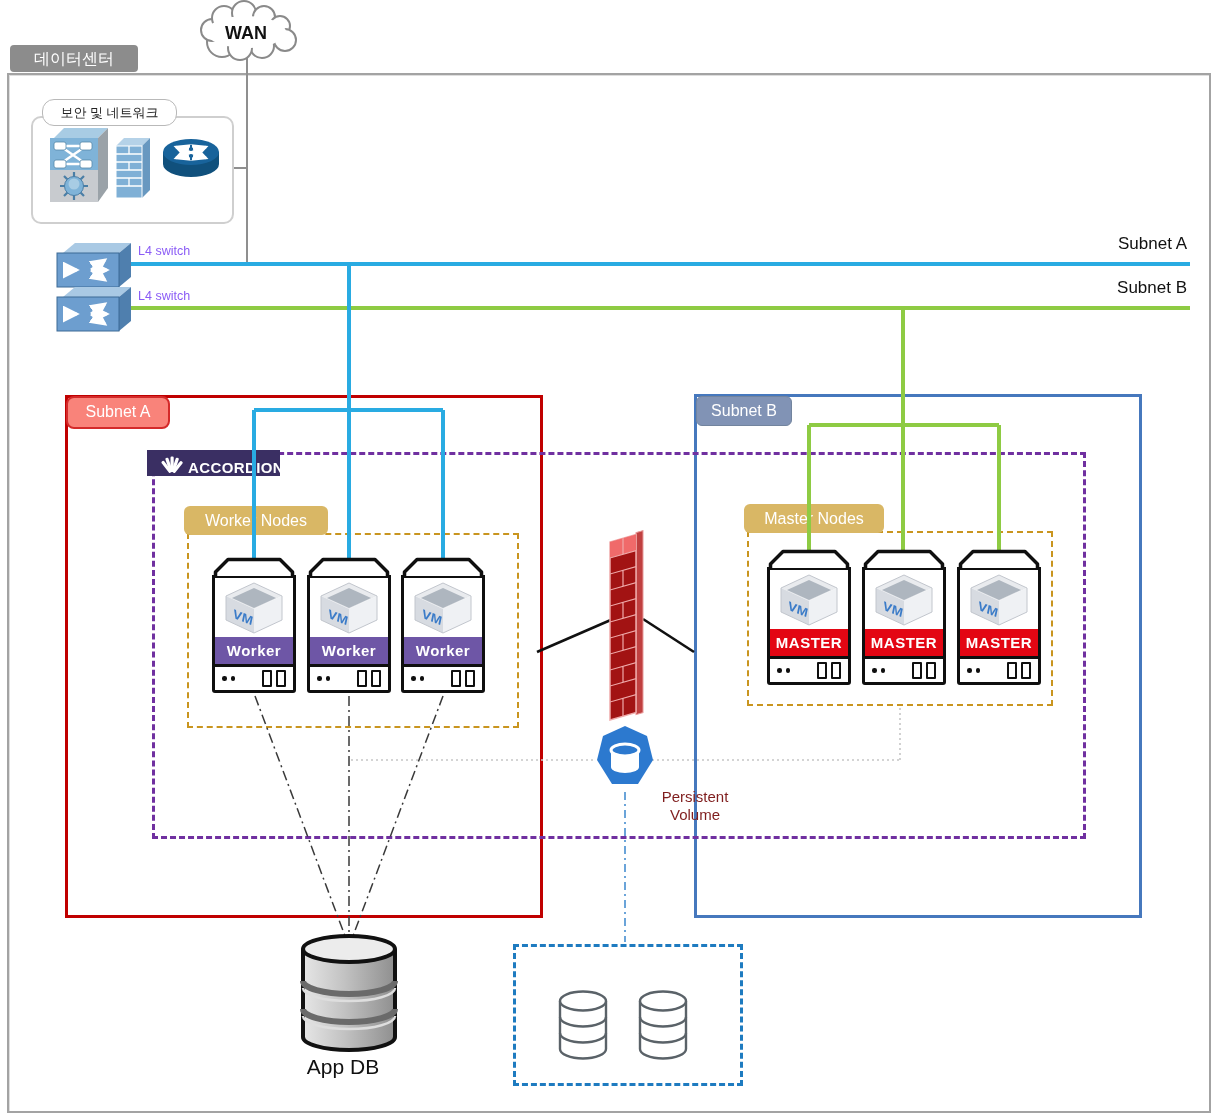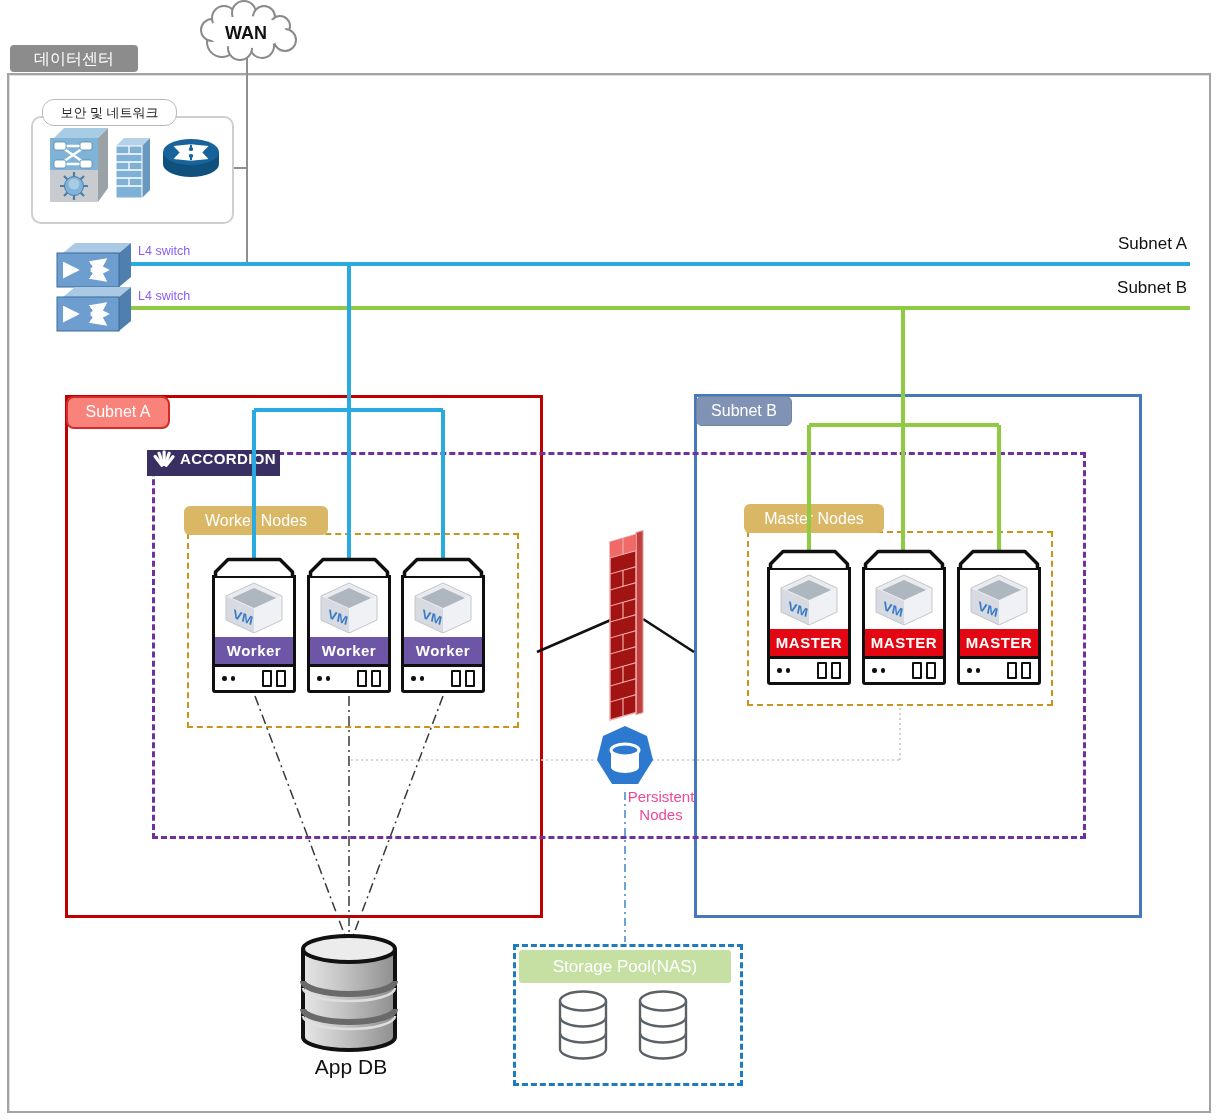--- a/index.html
+++ b/index.html
@@ -14,21 +14,21 @@
   
   #subnet-a-box{left:65px;top:395px;width:472px;height:517px;border:3px solid #c00000;z-index:1;}
   #subnet-a-tag{left:66px;top:396px;width:100px;height:29px;background:#f9837a;border:2.5px solid #d42a2a;
                 border-radius:8px;color:#fff;font-size:16px;line-height:28px;text-align:center;z-index:3;}
   #subnet-b-box{left:694px;top:394px;width:442px;height:518px;border:3px solid #4678bd;z-index:1;}
   #subnet-b-tag{left:696px;top:396px;width:94px;height:28px;background:#8193b5;border:1px solid #72849e;
                 border-radius:6px;color:#fff;font-size:16px;line-height:28px;text-align:center;z-index:3;}
   
   #platform-box{left:152px;top:452px;width:928px;height:381px;border:3px dashed #7030a0;z-index:1;}
   #accordion-logo{left:147px;top:450px;width:133px;height:26px;background:#3a2f63;z-index:3;
-                  display:flex;align-items:flex-start;gap:4px;padding-left:5px;box-sizing:border-box;}
+                  display:flex;align-items:flex-end;gap:4px;padding-left:13px;box-sizing:border-box;}
   #accordion-logo span{color:#fff;font-size:15px;font-weight:bold;letter-spacing:.4px;}
   
   .gold-box{border:2.5px dashed #c9951f;z-index:1;}
   #worker-box{left:187px;top:533px;width:328px;height:191px;}
   #master-box{left:747px;top:531px;width:302px;height:171px;}
   .node-tag{background:#d9b765;border-radius:6px;color:#fff;font-size:16px;text-align:center;
             line-height:29px;height:29px;z-index:3;}
   #worker-tag{left:184px;top:506px;width:144px;}
   #master-tag{left:744px;top:504px;width:140px;}
   
@@ -45,22 +45,22 @@
   .dot{width:4.5px;height:4.5px;border-radius:50%;background:#0f0f0f;margin-right:4px;}
   .spacer{flex:1;}
   .bay{width:6px;height:13px;border:2.5px solid #0f0f0f;border-radius:1px;margin-left:4px;}
   
   #storage-box{left:513px;top:944px;width:224px;height:136px;border:3px dashed #1e7bc0;z-index:1;}
   #storage-header{left:519px;top:950px;width:212px;height:33px;background:#c6e0a4;border-radius:3px;
                   color:#fff;font-size:17px;line-height:33px;text-align:center;z-index:2;}
   
   .linelabel{width:95px;text-align:right;font-size:17px;color:#111;z-index:5;}
   .l4label{font-size:12.5px;color:#8b5cf6;z-index:5;}
-  #pv-text{left:606px;top:788px;width:110px;text-align:center;font-size:15px;color:#ec4899;line-height:18px;z-index:5;}
-  #appdb-label{left:291px;top:1055px;width:120px;text-align:center;font-size:21px;color:#111;z-index:5;}
+  #pv-text{left:640px;top:788px;width:110px;text-align:center;font-size:15px;color:#7f1d1d;line-height:18px;z-index:5;}
+  #appdb-label{left:283px;top:1055px;width:120px;text-align:center;font-size:21px;color:#111;z-index:5;}
   svg{overflow:visible;}
   .z4{z-index:4;} .z5{z-index:5;}
 </style>
 </head>
 <body>
 
 <div id="canvas">
 
   <div class="abs" id="dc-border"></div>
   <div class="abs" id="dc-label">데이터센터</div>
@@ -83,21 +83,20 @@
     </svg>
     <span>ACCORDION</span>
   </div>
 
   <div class="abs gold-box" id="worker-box"></div>
   <div class="abs node-tag" id="worker-tag">Worker Nodes</div>
   <div class="abs gold-box" id="master-box"></div>
   <div class="abs node-tag" id="master-tag">Master Nodes</div>
 
   <div class="abs" id="storage-box"></div>
-  <div class="abs" id="storage-header">Storage Pool(NAS)</div>
   <svg class="abs" style="left:557px;top:990px" width="52" height="72" viewBox="0 0 52 72">
     <g fill="#fff" stroke="#5a6268" stroke-width="2.4">
       <path d="M3,11 V59 A23,9.5 0 0 0 49,59 V11"></path>
       <path d="M3,27 A23,9.5 0 0 0 49,27" fill="none"></path>
       <path d="M3,43 A23,9.5 0 0 0 49,43" fill="none"></path>
       <ellipse cx="26" cy="11" rx="23" ry="9.5"></ellipse>
     </g>
   </svg>
   <svg class="abs" style="left:637px;top:990px" width="52" height="72" viewBox="0 0 52 72">
     <g fill="#fff" stroke="#5a6268" stroke-width="2.4">
@@ -375,21 +374,21 @@
     </g>
   </svg>
 
   <svg class="abs z5" style="left:595px;top:724px" width="60" height="66" viewBox="0 0 60 66">
     <polygon points="30,2 52,12 58,36 43,60 17,60 2,36 8,12" fill="#2c79cf"></polygon>
     <path d="M16,26 V43 A14,6 0 0 0 44,43 V26" fill="#fff"></path>
     <ellipse cx="30" cy="26" rx="14" ry="6" fill="#2c79cf" stroke="#fff" stroke-width="3"></ellipse>
   </svg>
   <div class="abs" id="pv-text">
     <div>Persistent</div>
-    <div>Nodes</div>
+    <div>Volume</div>
   </div>
 
   <svg class="abs z5" style="left:299px;top:933px" width="100" height="122" viewBox="0 0 100 122">
     <defs>
       <linearGradient id="dbg" x1="0" y1="0" x2="1" y2="0">
         <stop offset="0" stop-color="#e6e6e6"></stop>
           <stop offset="0.45" stop-color="#c2c2c2"></stop>
           <stop offset="1" stop-color="#8f8f8f"></stop>
       </linearGradient>
     </defs>

